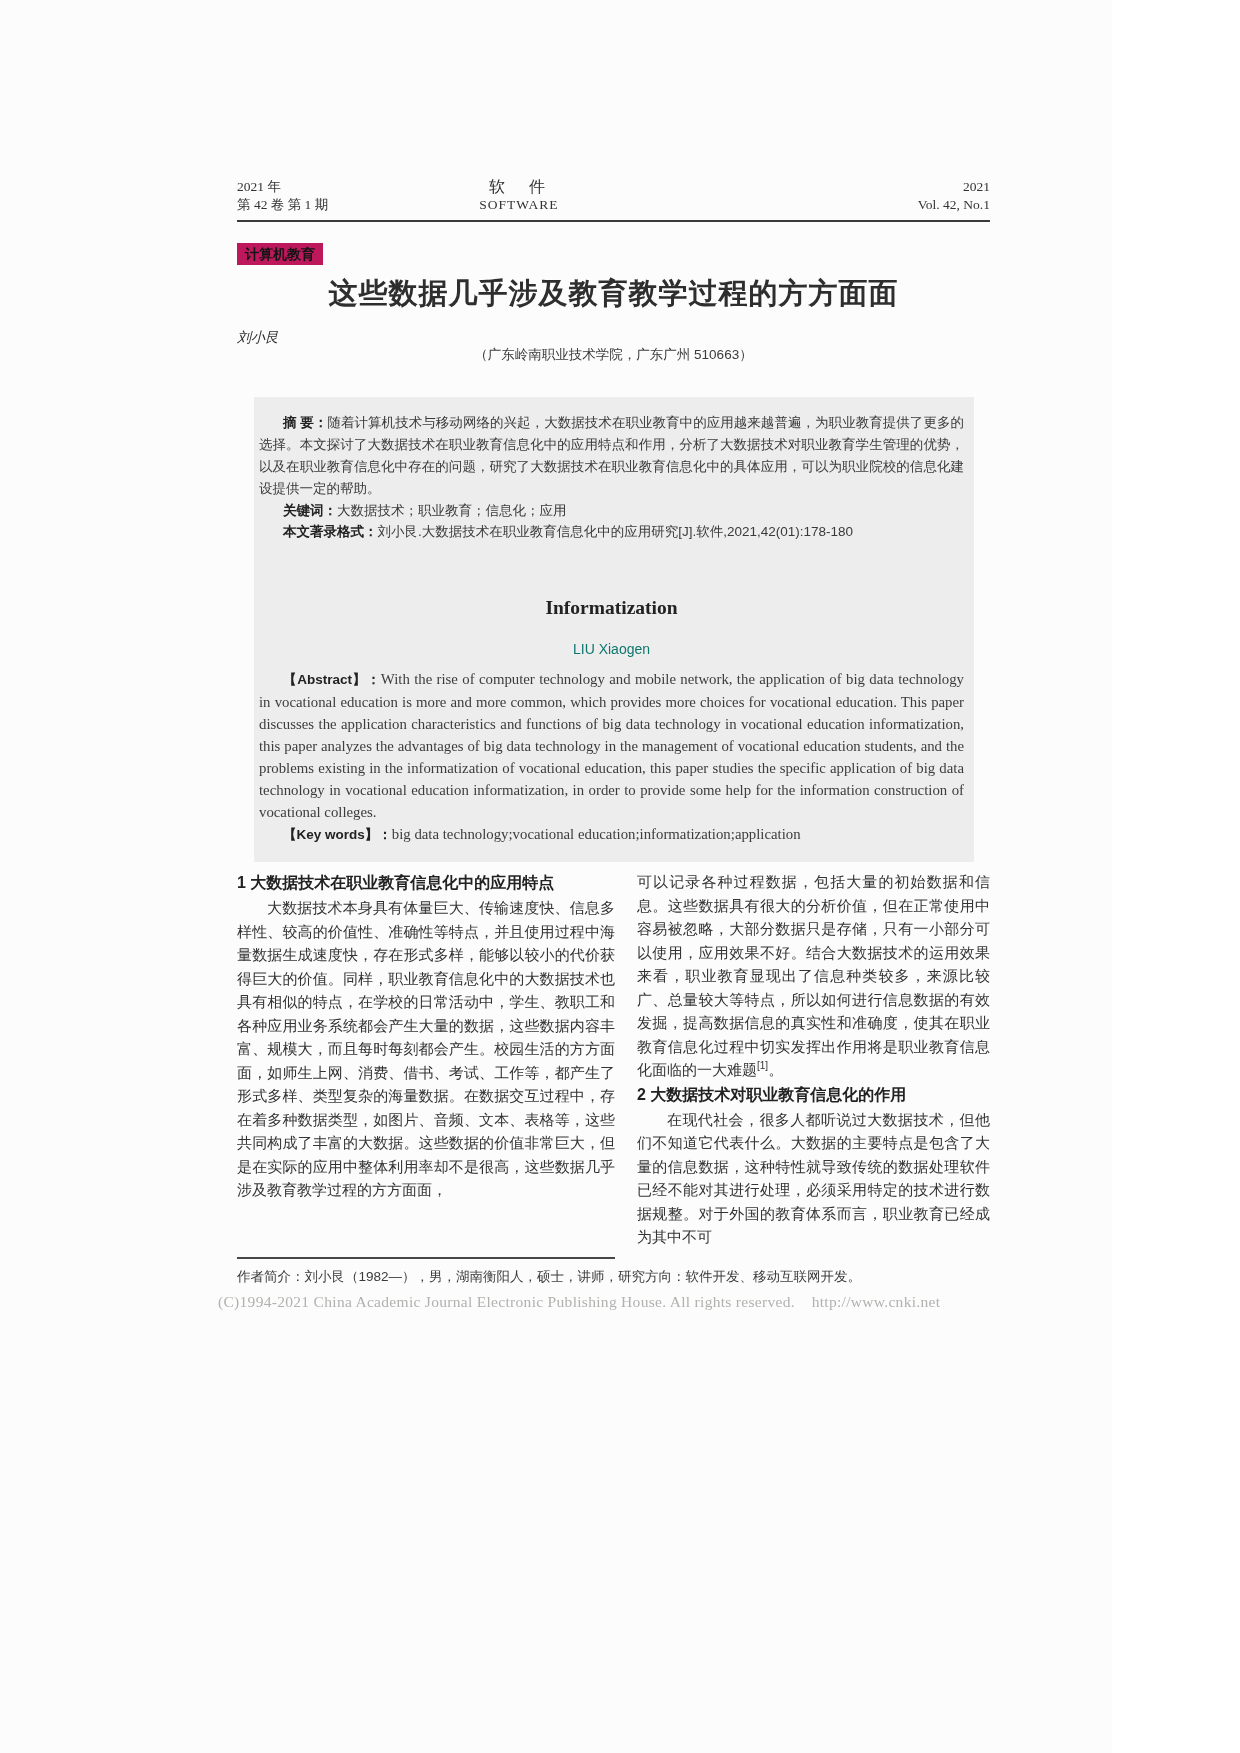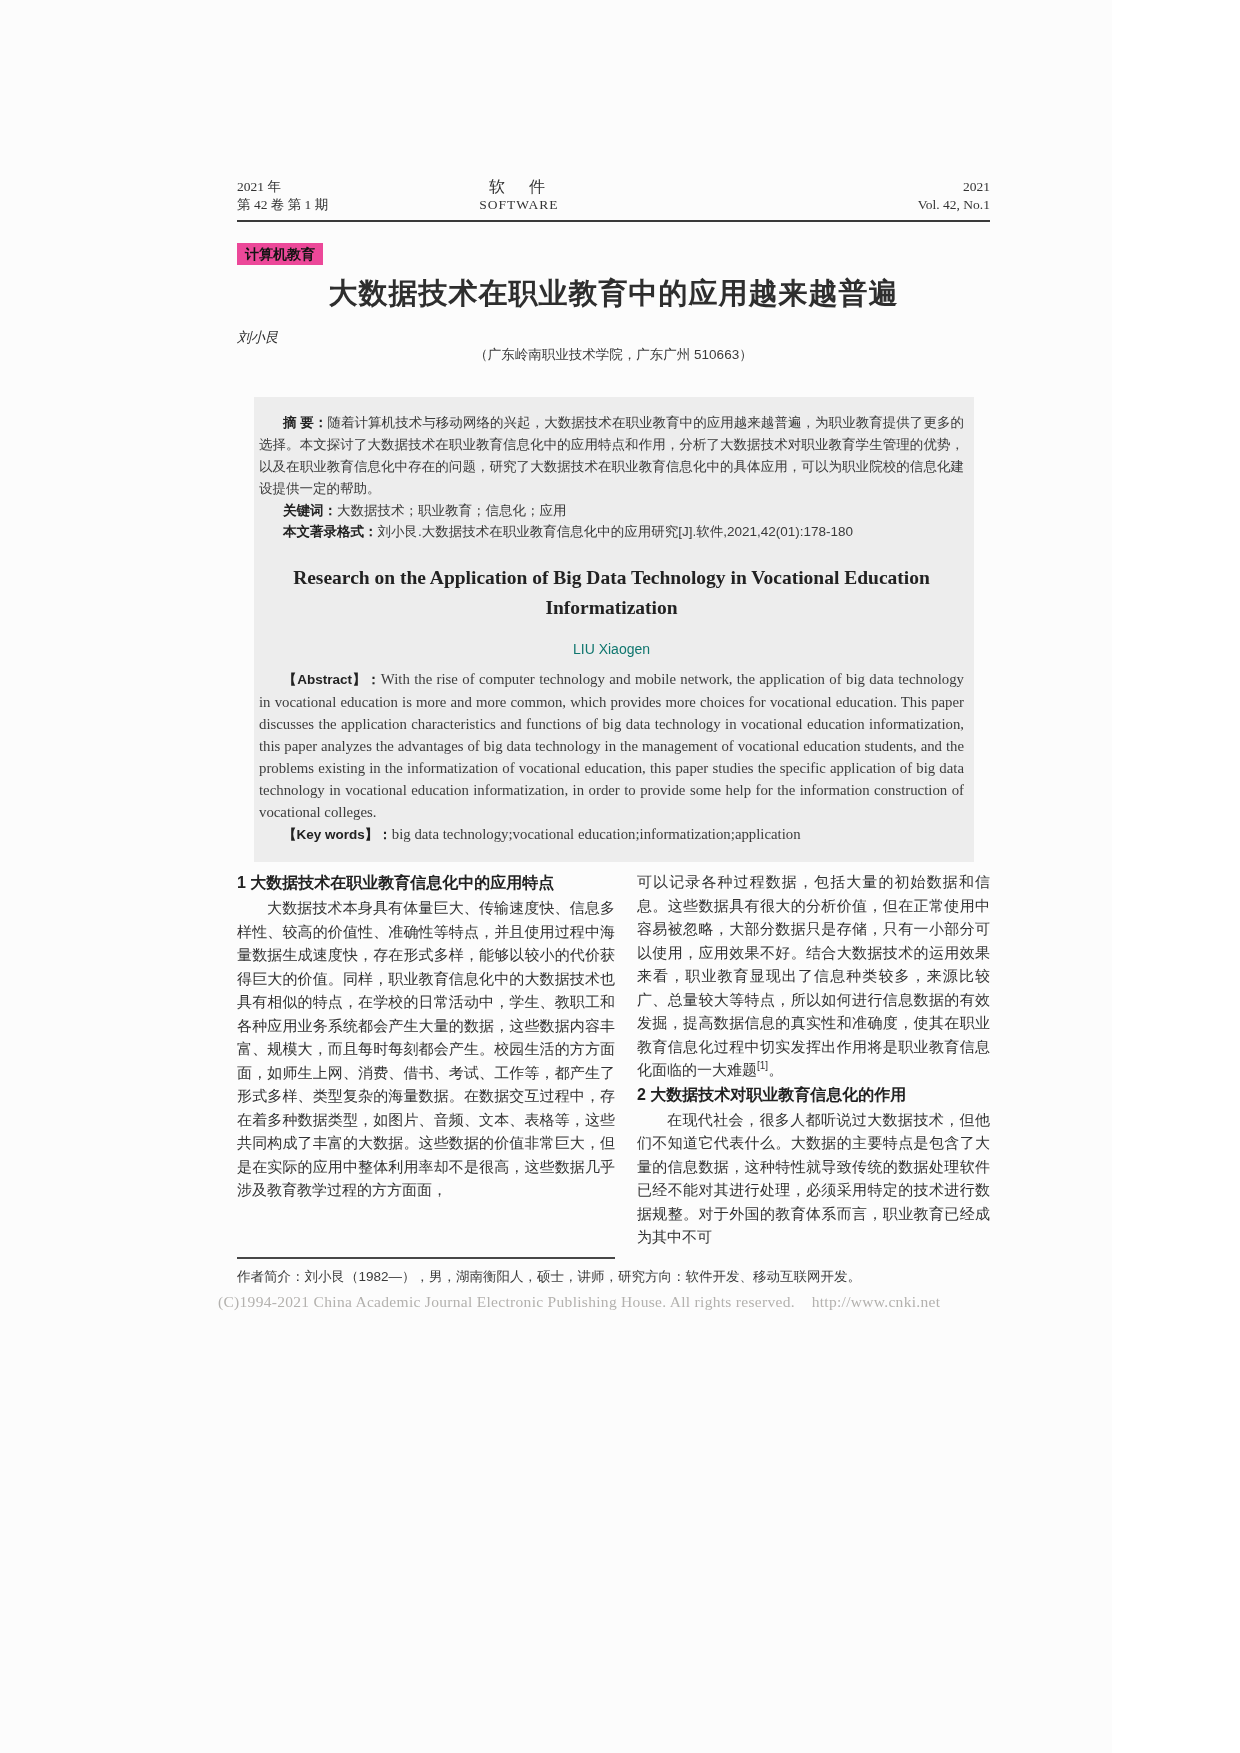--- a/index.html
+++ b/index.html
@@ -16,21 +16,21 @@
     font-size:13.5px; line-height:18px; color:#333;
     padding-bottom:6px; border-bottom:2.5px solid #3a3a3a;
   }
   .jh-left { display:inline-block; }
   .jh-center { position:absolute; left:212px; top:0; width:140px; text-align:center; }
   .jh-center .cn { font-size:16px; letter-spacing:4px; }
   .jh-center .en { letter-spacing:1px; }
   .jh-right { position:absolute; right:0; top:0; text-align:right; }
 
   .badge {
-    display:inline-block; margin-top:21px; background:#ec4899; color:#141414;
+    display:inline-block; margin-top:21px; background:#be185d; color:#141414;
     font-size:14px; font-weight:bold; padding:3px 8px; line-height:16px;
   }
   .title-cn { margin-top:11px; text-align:center; font-size:29px; font-weight:bold; letter-spacing:1px; line-height:34px; }
   .author-cn { margin-top:14px; font-size:14px; line-height:17px;font-style:italic; }
   .affil-cn { text-align:center; font-size:13.5px; line-height:17px; color:#3a3a3a; }
 
   
   .panel { margin:34px 16px 0 17px; background:#ededed; padding:15px 10px 16px 5px; }
   .abs-cn { margin:0; font-size:13.5px; line-height:21.8px; text-align:justify; text-indent:24px; color:#3a3a3a; }
   .kw-cn  { margin:0; padding-left:24px; font-size:13.5px; line-height:21.8px; color:#3a3a3a; }
@@ -86,31 +86,31 @@
         <div class="en">SOFTWARE</div>
       </div>
       <div class="jh-right">
         <div>2021</div>
         <div>Vol. 42, No.1</div>
       </div>
     </div>
 
     <div class="badge">计算机教育</div>
 
-    <h1 class="title-cn" style="font-family:'Liberation Sans',sans-serif;">大数据技术在职业教育中的应用越来越普遍</h1>
+    <h1 class="title-cn" style="font-family:'Liberation Sans',sans-serif;">这些数据几乎涉及教育教学过程的方方面面</h1>
     <div class="author-cn">刘小艮</div>
     <div class="affil-cn">（广东岭南职业技术学院，广东广州  510663）</div>
 
     <div class="panel">
       <p class="abs-cn"><span class="lbl">摘  要：</span><span>随着计算机技术与移动网络的兴起，大数据技术在职业教育中的应用越来越普遍，为职业教育提供了更多的选择。本文探讨了大数据技术在职业教育信息化中的应用特点和作用，分析了大数据技术对职业教育学生管理的优势，以及在职业教育信息化中存在的问题，研究了大数据技术在职业教育信息化中的具体应用，可以为职业院校的信息化建设提供一定的帮助。</span></p>
       <p class="kw-cn"><span class="lbl">关键词：</span><span>大数据技术；职业教育；信息化；应用</span></p>
       <p class="cite"><span class="lbl">本文著录格式：</span><span>刘小艮.大数据技术在职业教育信息化中的应用研究[J].软件,2021,42(01):178-180</span></p>
 
       <div class="en-title">
-        <span>Research on the Application of Big Data Technology in Vocational Education</span><br>
+        <br>
         <span>Informatization</span>
       </div>
       <div class="author-en">LIU Xiaogen</div>
 
       <p class="abs-en"><span class="lbl">【Abstract】：</span><span>With the rise of computer technology and mobile network, the application of big data technology in vocational education is more and more common, which provides more choices for vocational education. This paper discusses the application characteristics and functions of big data technology in vocational education informatization, this paper analyzes the advantages of big data technology in the management of vocational education students, and the problems existing in the informatization of vocational education, this paper studies the specific application of big data technology in vocational education informatization, in order to provide some help for the information construction of vocational colleges.</span></p>
       <p class="kw-en"><span class="lbl">【Key words】：</span><span>big data technology;vocational education;informatization;application</span></p>
     </div>
 
     <div class="columns">
       <div class="col-l">

